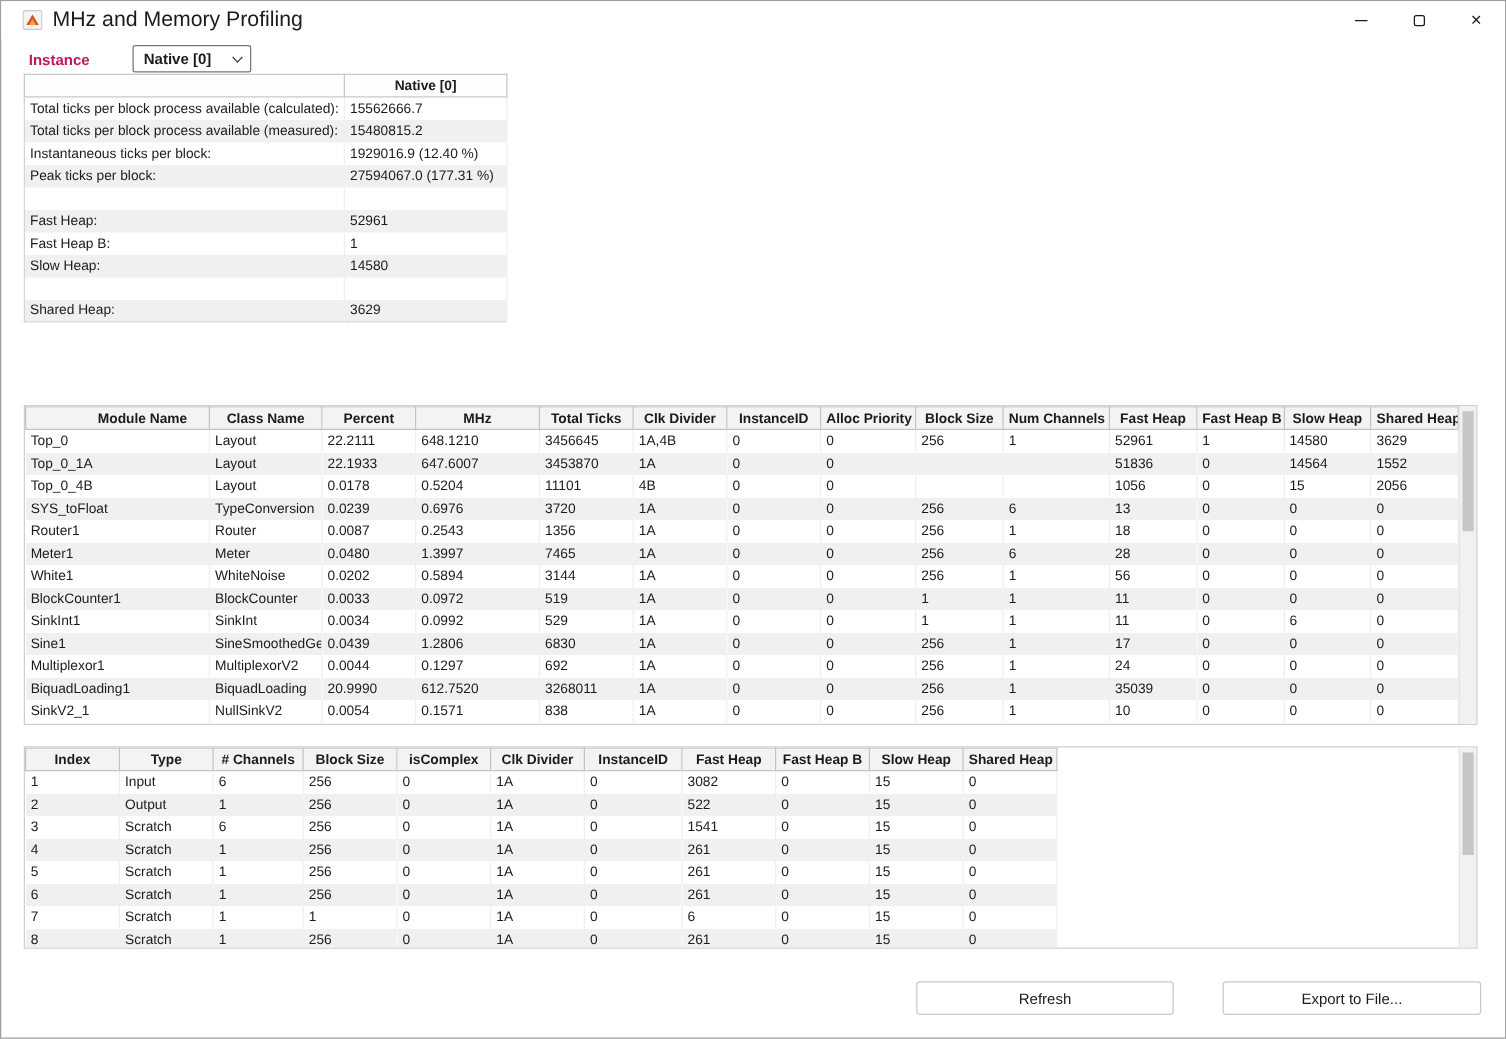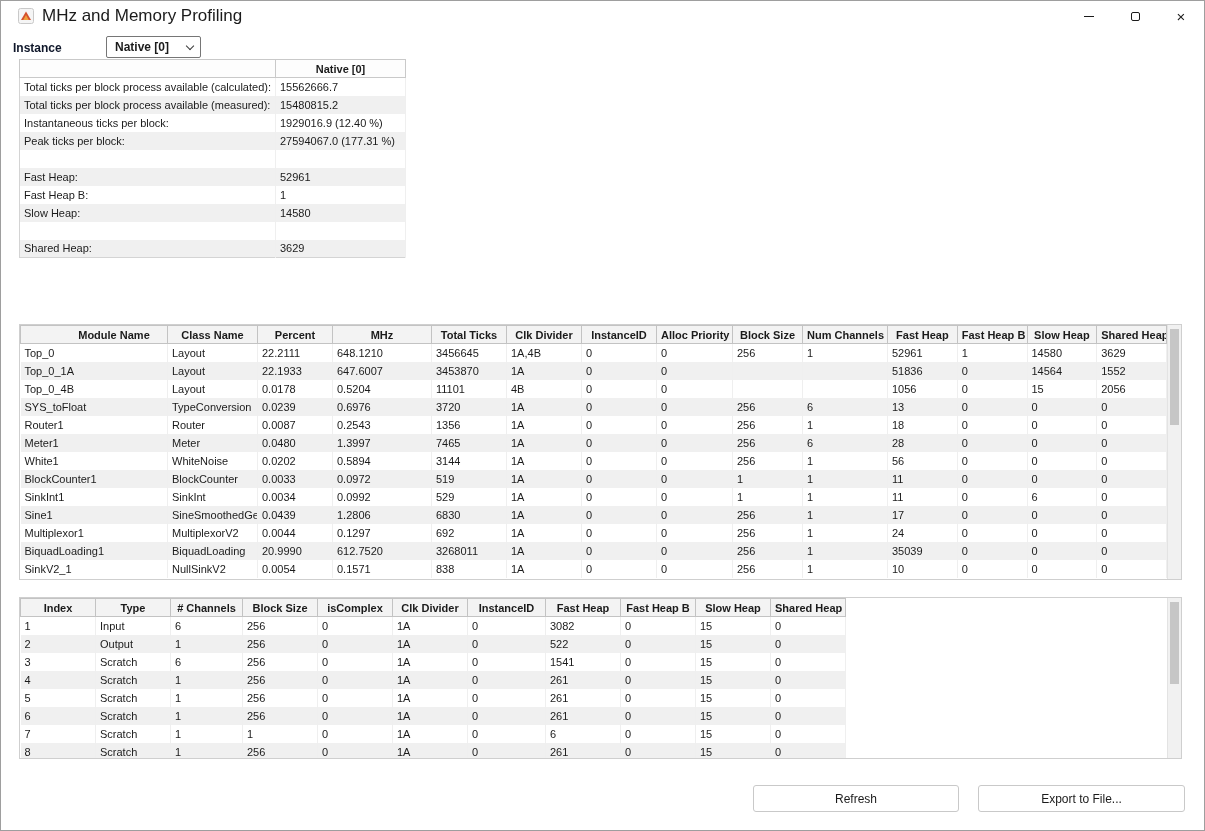--- a/index.html
+++ b/index.html
@@ -12,21 +12,21 @@
   .titlebar{position:absolute;top:0;left:0;right:0;height:30px;background:#fff;display:flex;align-items:center;}
   .app-icon{width:16px;height:16px;margin-left:17px;flex:0 0 auto;}
   .window-title{font-size:17px;color:#1b1b1b;margin-left:8px;white-space:nowrap;}
   .win-controls{position:absolute;right:0;top:0;height:30px;display:flex;}
   .win-btn{width:46px;height:30px;display:flex;align-items:center;justify-content:center;background:transparent;border:none;padding:0;color:#1b1b1b;}
   .glyph-min{width:10px;height:1px;background:#1b1b1b;}
   .glyph-max{width:9px;height:9px;border:1px solid #1b1b1b;border-radius:2px;}
   .glyph-close{font-size:15px;line-height:1;font-family:"Liberation Sans",sans-serif;}
 
   
-  .instance-label{position:absolute;left:12px;top:40px;font-size:12px;font-weight:bold;color:#0f172a;}
+  .instance-label{position:absolute;left:22px;top:40px;font-size:12px;font-weight:bold;color:#be185d;}
   .combo{position:absolute;left:105px;top:35px;width:95px;height:22px;border:1px solid #767676;border-radius:2px;background:#fff;display:flex;align-items:center;justify-content:space-between;padding:0 7px 0 8px;font-size:12px;font-weight:bold;color:#1b1b1b;}
   .combo-chevron{width:6px;height:6px;border-right:1.4px solid #3a3a3a;border-bottom:1.4px solid #3a3a3a;transform:rotate(45deg);margin-top:-3px;}
 
   
   table{border-collapse:collapse;table-layout:fixed;font-size:11px;color:#1b1b1b;}
   th{background:#f3f3f3;border:1px solid #c3c3c3;font-weight:bold;height:18px;padding:0 4px;text-align:center;overflow:hidden;white-space:nowrap;}
   td{height:18px;padding:0 4px;border-right:1px solid #efefef;overflow:hidden;white-space:nowrap;text-align:left;}
   tbody tr:nth-child(even){background:#f0f0f0;}
 
   
@@ -57,21 +57,21 @@
   #buffer-table th:nth-child(7){width:78px;}
 
   
   .panel-scrollbar{position:absolute;top:0;right:0;bottom:0;width:14px;background:#f1f1f1;border-left:1px solid #e3e3e3;}
   .scroll-thumb{position:absolute;left:2px;right:2px;background:#c6c6c6;}
   .module-panel .scroll-thumb{top:4px;height:96px;}
   .buffer-panel .scroll-thumb{top:4px;height:82px;}
 
   
   .action-btn{position:absolute;height:27px;background:#fff;border:1px solid #c9c9c9;border-radius:3px;font-size:12px;font-family:"Liberation Sans",sans-serif;color:#1b1b1b;display:flex;align-items:center;justify-content:center;padding:0;}
-  .refresh-btn{left:752px;top:784px;width:206px;}
+  .refresh-btn{left:732px;top:784px;width:206px;}
   .export-btn{left:977px;top:784px;width:207px;}
 </style>
 </head>
 <body>
 
 <div class="window">
 
   <div class="titlebar">
     <span class="app-icon">
       <svg width="16" height="16" viewBox="0 0 16 16">

